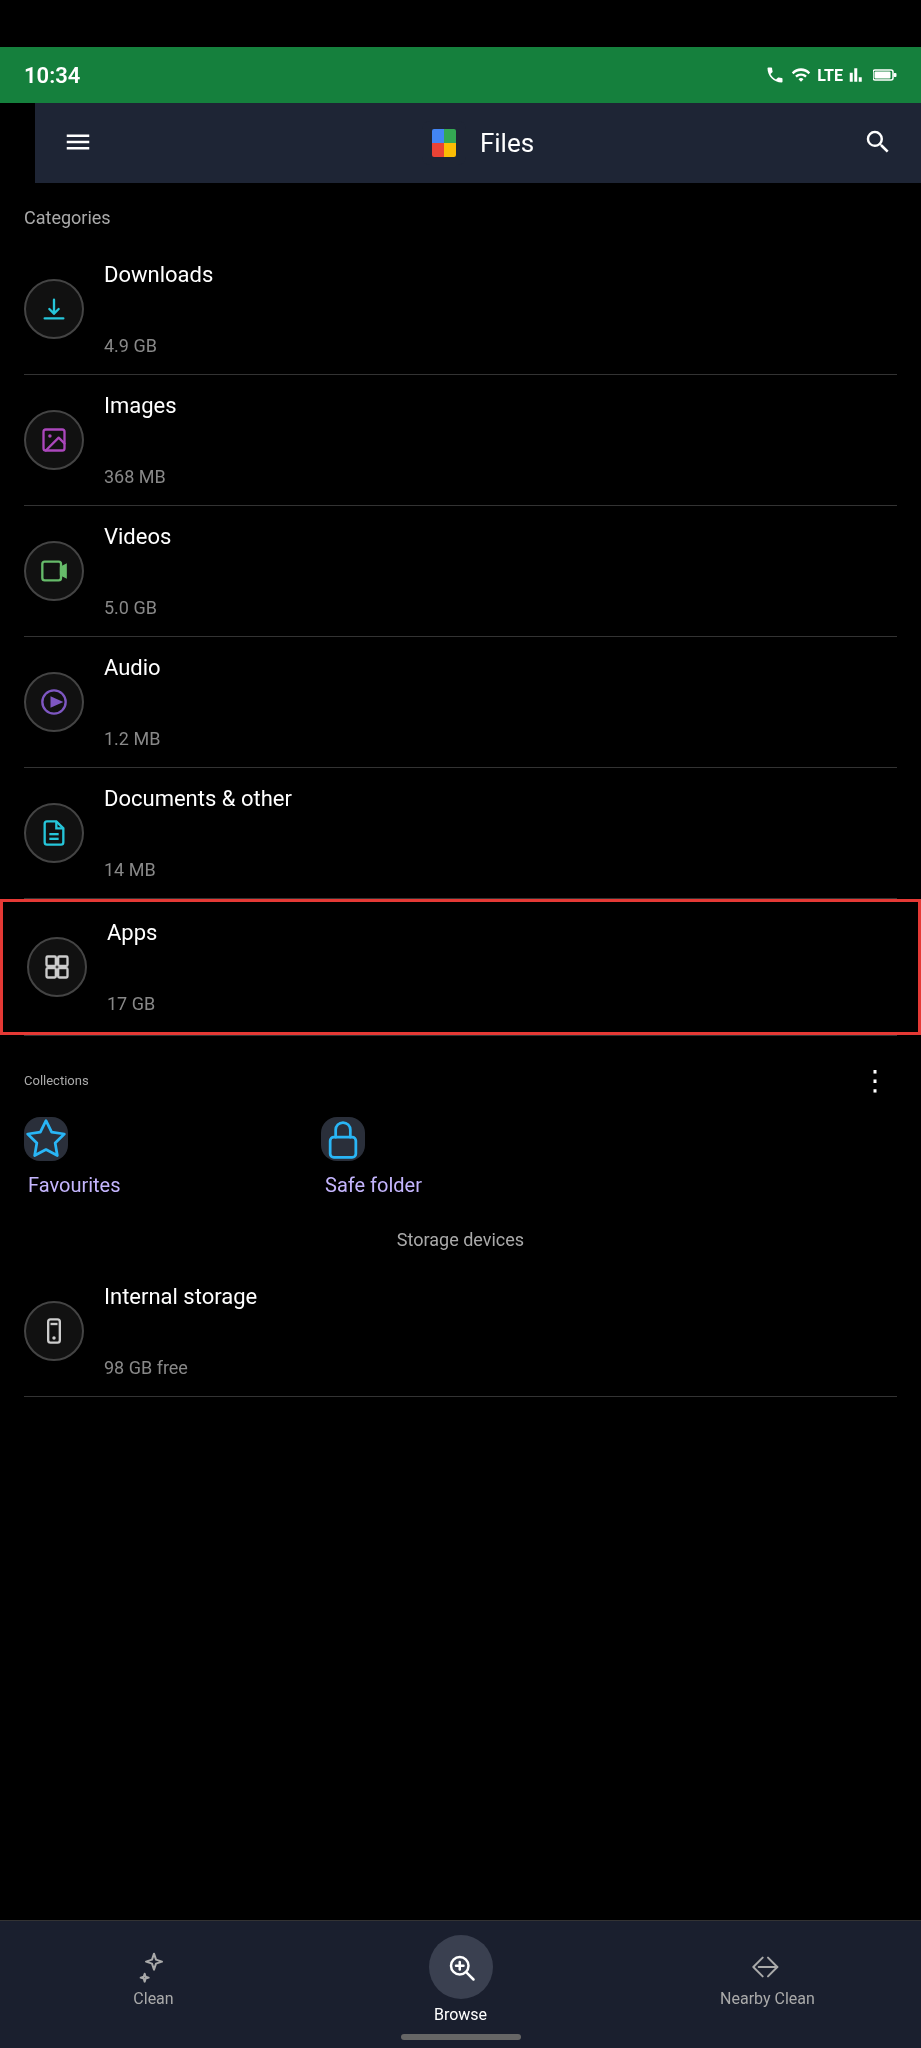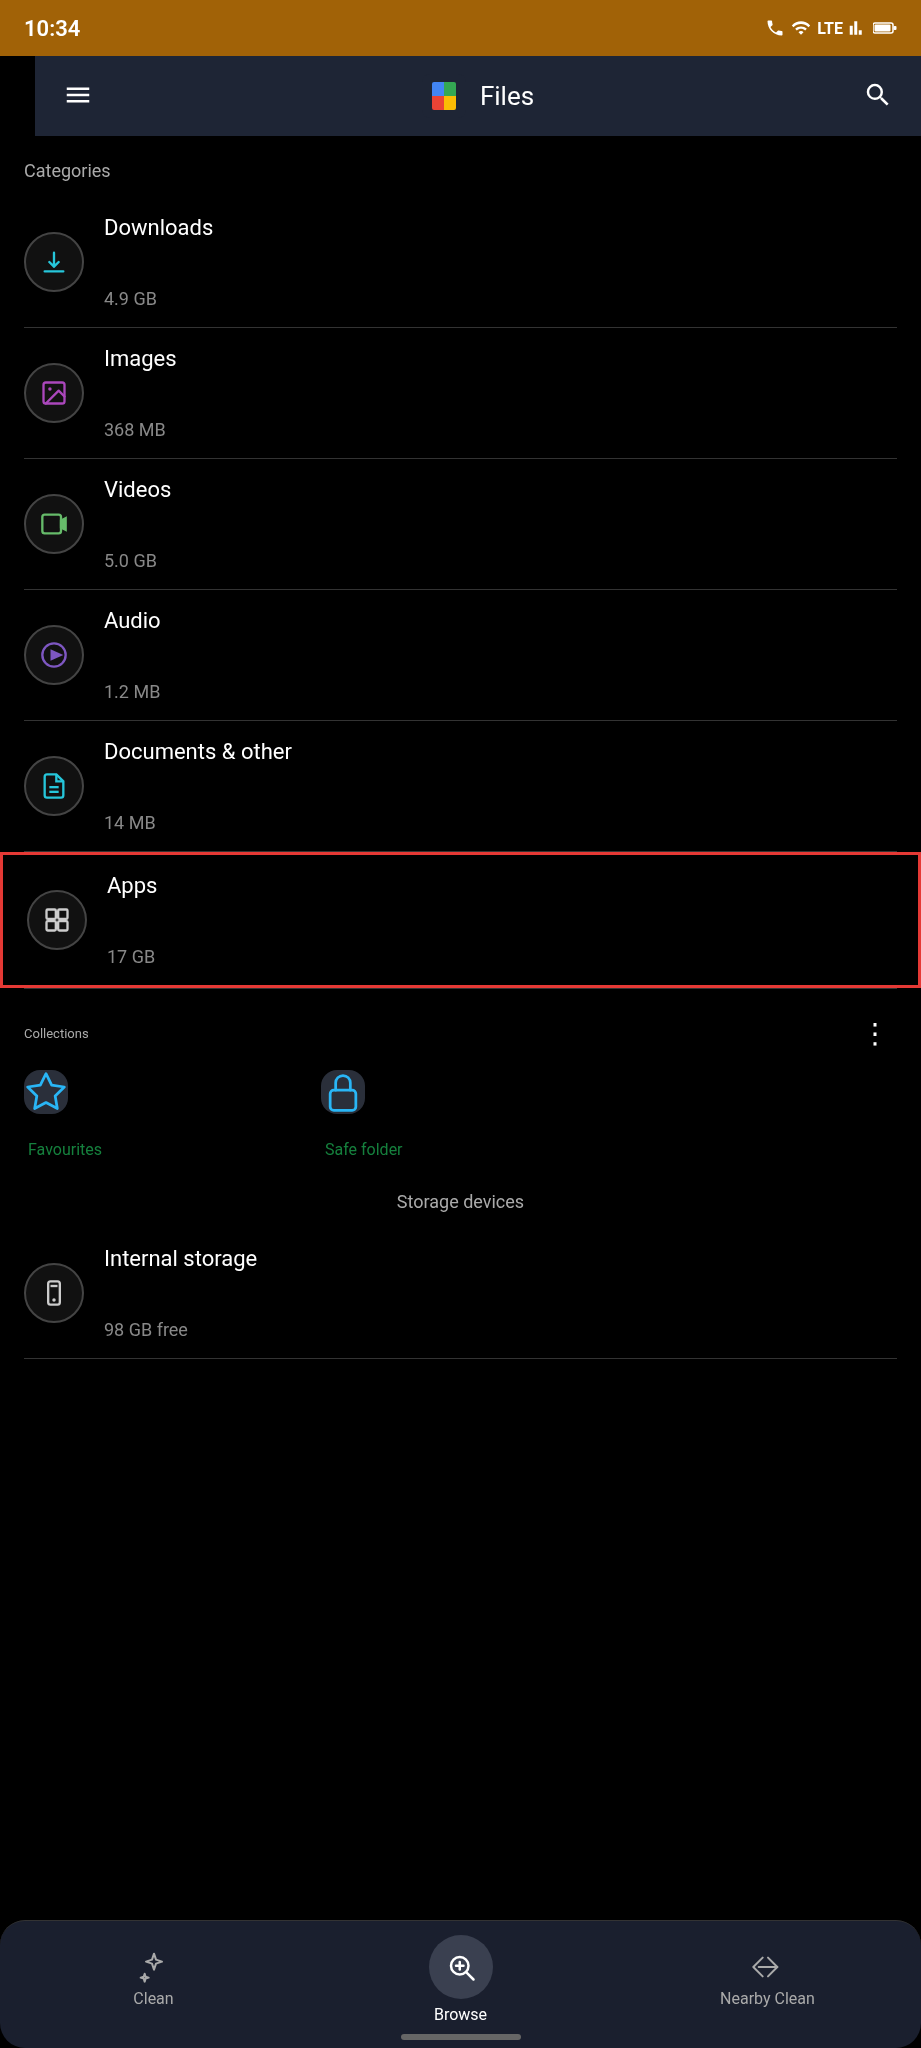--- a/index.html
+++ b/index.html
@@ -8,26 +8,27 @@
       min-height: 2048px;
       background: #000;
       font-family: 'Roboto', sans-serif;
       color: #fff;
       position: relative;
       overflow-x: hidden;
     }
 
     
     .status-bar {
-      background: #a16207;
+      background: #15803d;
       display: flex;
       justify-content: space-between;
       align-items: center;
       padding: 12px 24px;
       height: 56px;
+      margin-top: 47px;
     }
     .status-time {
       font-size: 22px;
       font-weight: 600;
       color: #fff;
     }
     .status-icons {
       display: flex;
       align-items: center;
       gap: 6px;
@@ -159,23 +160,23 @@
       display: flex;
       align-items: center;
       justify-content: center;
       cursor: pointer;
     }
     .collection-card svg {
       width: 44px;
       height: 44px;
     }
     .collection-name {
-      font-size: 16px;
-      color: #15803d;
-      margin-top: 18px;
+      font-size: 20px;
+      color: #c4b5fd;
+      margin-top: 4px;
     }
 
     
     .storage-label {
       padding: 8px 24px 16px 24px;
       font-size: 18px;
       color: #aaa;
       text-align: center;
     }
     .storage-item {
@@ -194,21 +195,20 @@
     .bottom-nav {
       position: fixed;
       bottom: 0;
       width: 921px;
       background: #1a1f2e;
       display: flex;
       align-items: center;
       justify-content: space-around;
       padding: 14px 0 24px 0;
       border-top: 1px solid #333;
-      border-radius: 25px;
     }
     .nav-item {
       display: flex;
       flex-direction: column;
       align-items: center;
       gap: 6px;
       cursor: pointer;
       color: #aaa;
       min-width: 120px;
     }

